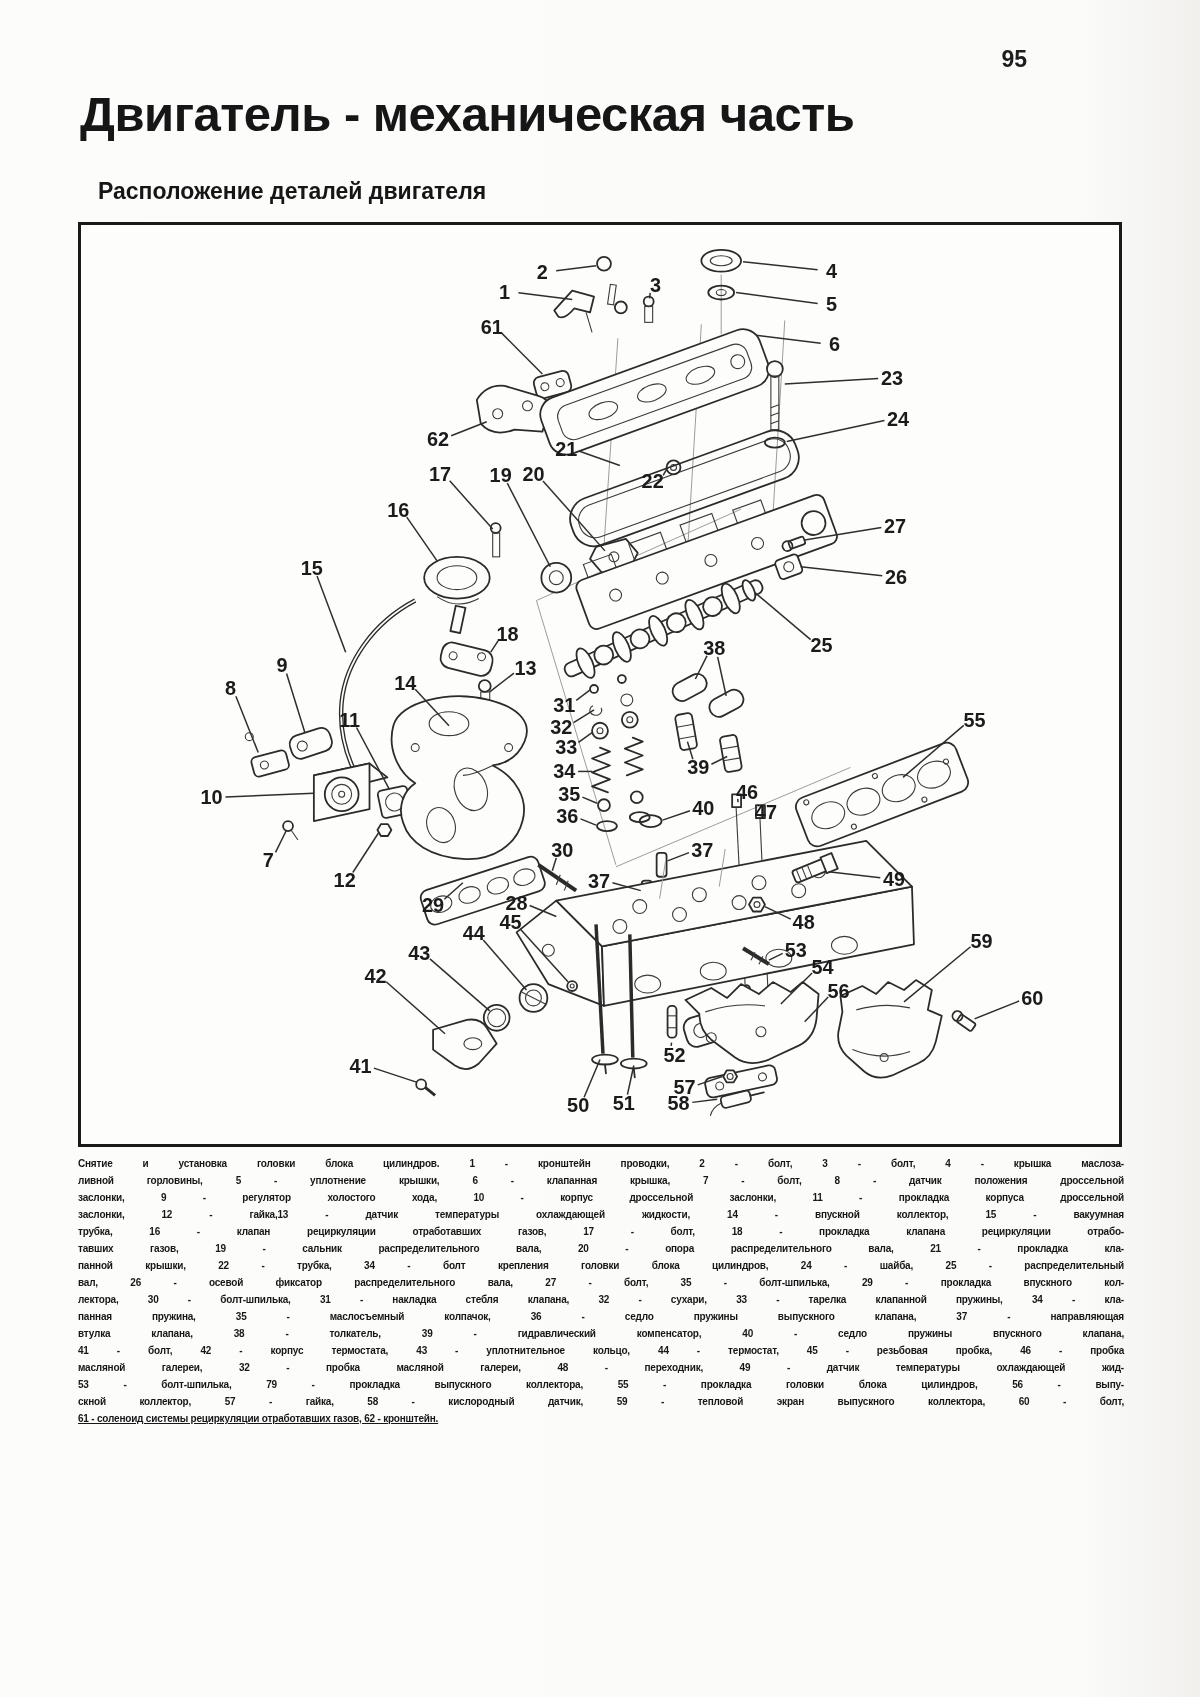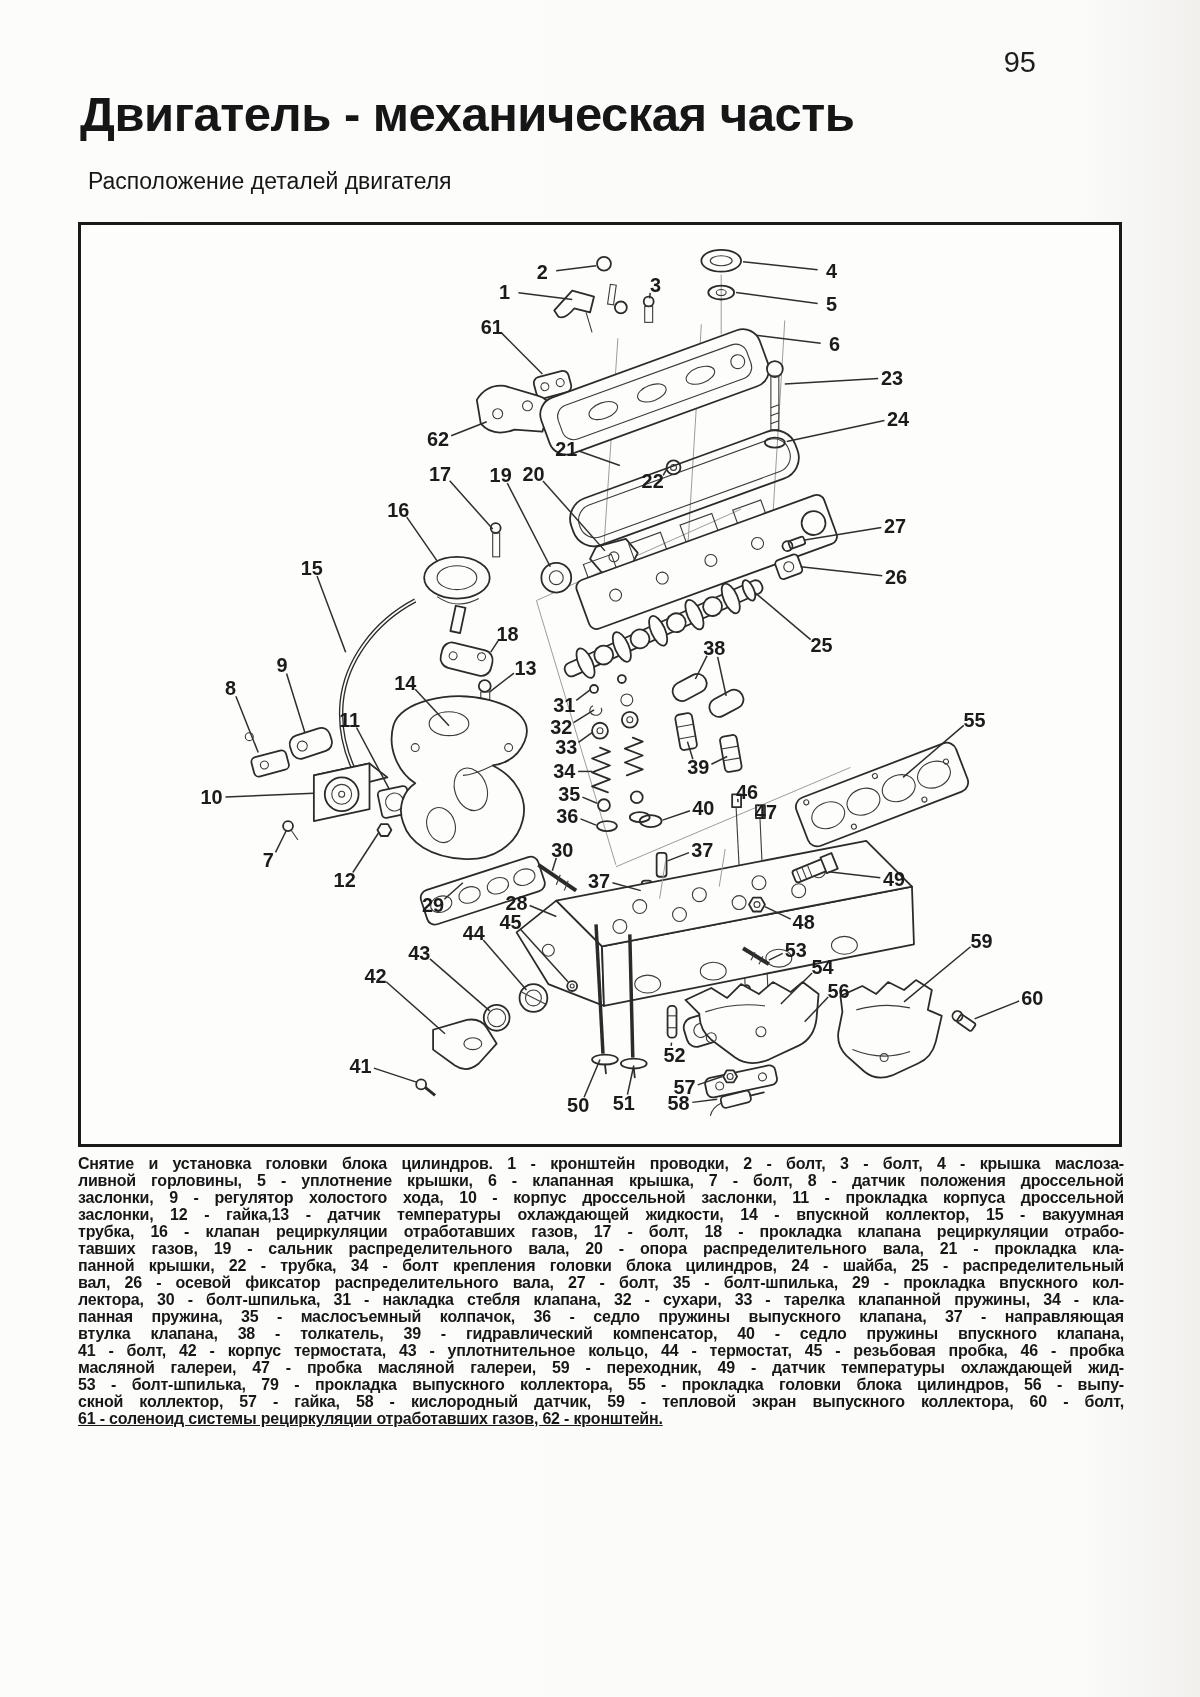--- a/index.html
+++ b/index.html
@@ -3,42 +3,42 @@
 <meta charset="utf-8">
 <style>
   html,body{margin:0;padding:0;background:#e9e9e7;}
   .page{
     position:relative;width:1200px;height:1697px;margin:0 auto;
     background:linear-gradient(90deg,#fcfcfb 0%,#fbfbfa 90%,#f1f0ed 100%);
     font-family:"Liberation Sans","DejaVu Sans",sans-serif;color:#141414;
     overflow:hidden;
   }
   .page-number{
-    position:absolute;top:46px;right:164px;
-    font-size:29px;font-weight:normal;color:#1d1d1d;
+    position:absolute;top:46px;right:173px;
+    font-size:23px;font-weight:bold;color:#1d1d1d;
   }
   .title{
     position:absolute;top:86px;left:80px;margin:0;
     font-size:49px;font-weight:bold;letter-spacing:-0.5px;color:#161616;
     white-space:nowrap;
   }
   .subtitle{
-    position:absolute;top:160px;left:80px;margin:8px;
-    font-size:23px;font-weight:normal;color:#161616;white-space:nowrap;
+    position:absolute;top:160px;left:80px;margin:18px;
+    font-size:23px;font-weight:bold;color:#161616;white-space:nowrap;
   }
   .figure-frame{
     position:absolute;top:222px;left:78px;width:1044px;height:925px;
     border:3px solid #1a1a1a;box-sizing:border-box;background:#fdfdfc;
   }
   .figure-frame svg{position:absolute;left:0;top:0;width:100%;height:100%;}
   .caption{
     position:absolute;top:1155px;left:78px;width:1046px;
   }
   .caption-line{
-    font-size:16px;line-height:17px;font-weight:bold;letter-spacing:-0.2px;
+    font-size:10px;line-height:17px;font-weight:bold;letter-spacing:-0.2px;
     color:#171717;text-align:justify;text-align-last:justify;white-space:normal;
   }
   .caption-line.last{text-align-last:left;text-decoration:underline;}
   
   .p{stroke:#2b2b2b;stroke-width:1.8;fill:none;stroke-linecap:round;stroke-linejoin:round;}
   .pw{fill:#fdfdfc;}
   .thin{stroke:#3a3a3a;stroke-width:1.1;fill:none;}
   .axis{stroke:#9b9b98;stroke-width:1;fill:none;}
   .leader{stroke:#2e2e2e;stroke-width:1.5;}
   .callout{font:bold 20px "Liberation Sans","DejaVu Sans",sans-serif;fill:#1b1b1b;text-anchor:middle;dominant-baseline:central;}
@@ -560,18 +560,18 @@
       <div class="caption-line">заслонки, 9 - регулятор холостого хода, 10 - корпус дроссельной заслонки, 11 - прокладка корпуса дроссельной</div>
       <div class="caption-line">заслонки, 12 - гайка,13 - датчик температуры охлаждающей жидкости, 14 - впускной коллектор, 15 - вакуумная</div>
       <div class="caption-line">трубка, 16 - клапан рециркуляции отработавших газов, 17 - болт, 18 - прокладка клапана рециркуляции отрабо-</div>
       <div class="caption-line">тавших газов, 19 - сальник распределительного вала, 20 - опора распределительного вала, 21 - прокладка кла-</div>
       <div class="caption-line">панной крышки, 22 - трубка, 34 - болт крепления головки блока цилиндров, 24 - шайба, 25 - распределительный</div>
       <div class="caption-line">вал, 26 - осевой фиксатор распределительного вала, 27 - болт, 35 - болт-шпилька, 29 - прокладка впускного кол-</div>
       <div class="caption-line">лектора, 30 - болт-шпилька, 31 - накладка стебля клапана, 32 - сухари, 33 - тарелка клапанной пружины, 34 - кла-</div>
       <div class="caption-line">панная пружина, 35 - маслосъемный колпачок, 36 - седло пружины выпускного клапана, 37 - направляющая</div>
       <div class="caption-line">втулка клапана, 38 - толкатель, 39 - гидравлический компенсатор, 40 - седло пружины впускного клапана,</div>
       <div class="caption-line">41 - болт, 42 - корпус термостата, 43 - уплотнительное кольцо, 44 - термостат, 45 - резьбовая пробка, 46 - пробка</div>
-      <div class="caption-line">масляной галереи, 47 - пробка масляной галереи, 59 - переходник, 49 - датчик температуры охлаждающей жид-</div>
+      <div class="caption-line">масляной галереи, 32 - пробка масляной галереи, 48 - переходник, 49 - датчик температуры охлаждающей жид-</div>
       <div class="caption-line">53 - болт-шпилька, 79 - прокладка выпускного коллектора, 55 - прокладка головки блока цилиндров, 56 - выпу-</div>
       <div class="caption-line">скной коллектор, 57 - гайка, 58 - кислородный датчик, 59 - тепловой экран выпускного коллектора, 60 - болт,</div>
       <div class="caption-line last">61 - соленоид системы рециркуляции отработавших газов, 62 - кронштейн.</div>
     </div>
 </div>
 
 </body></html>

